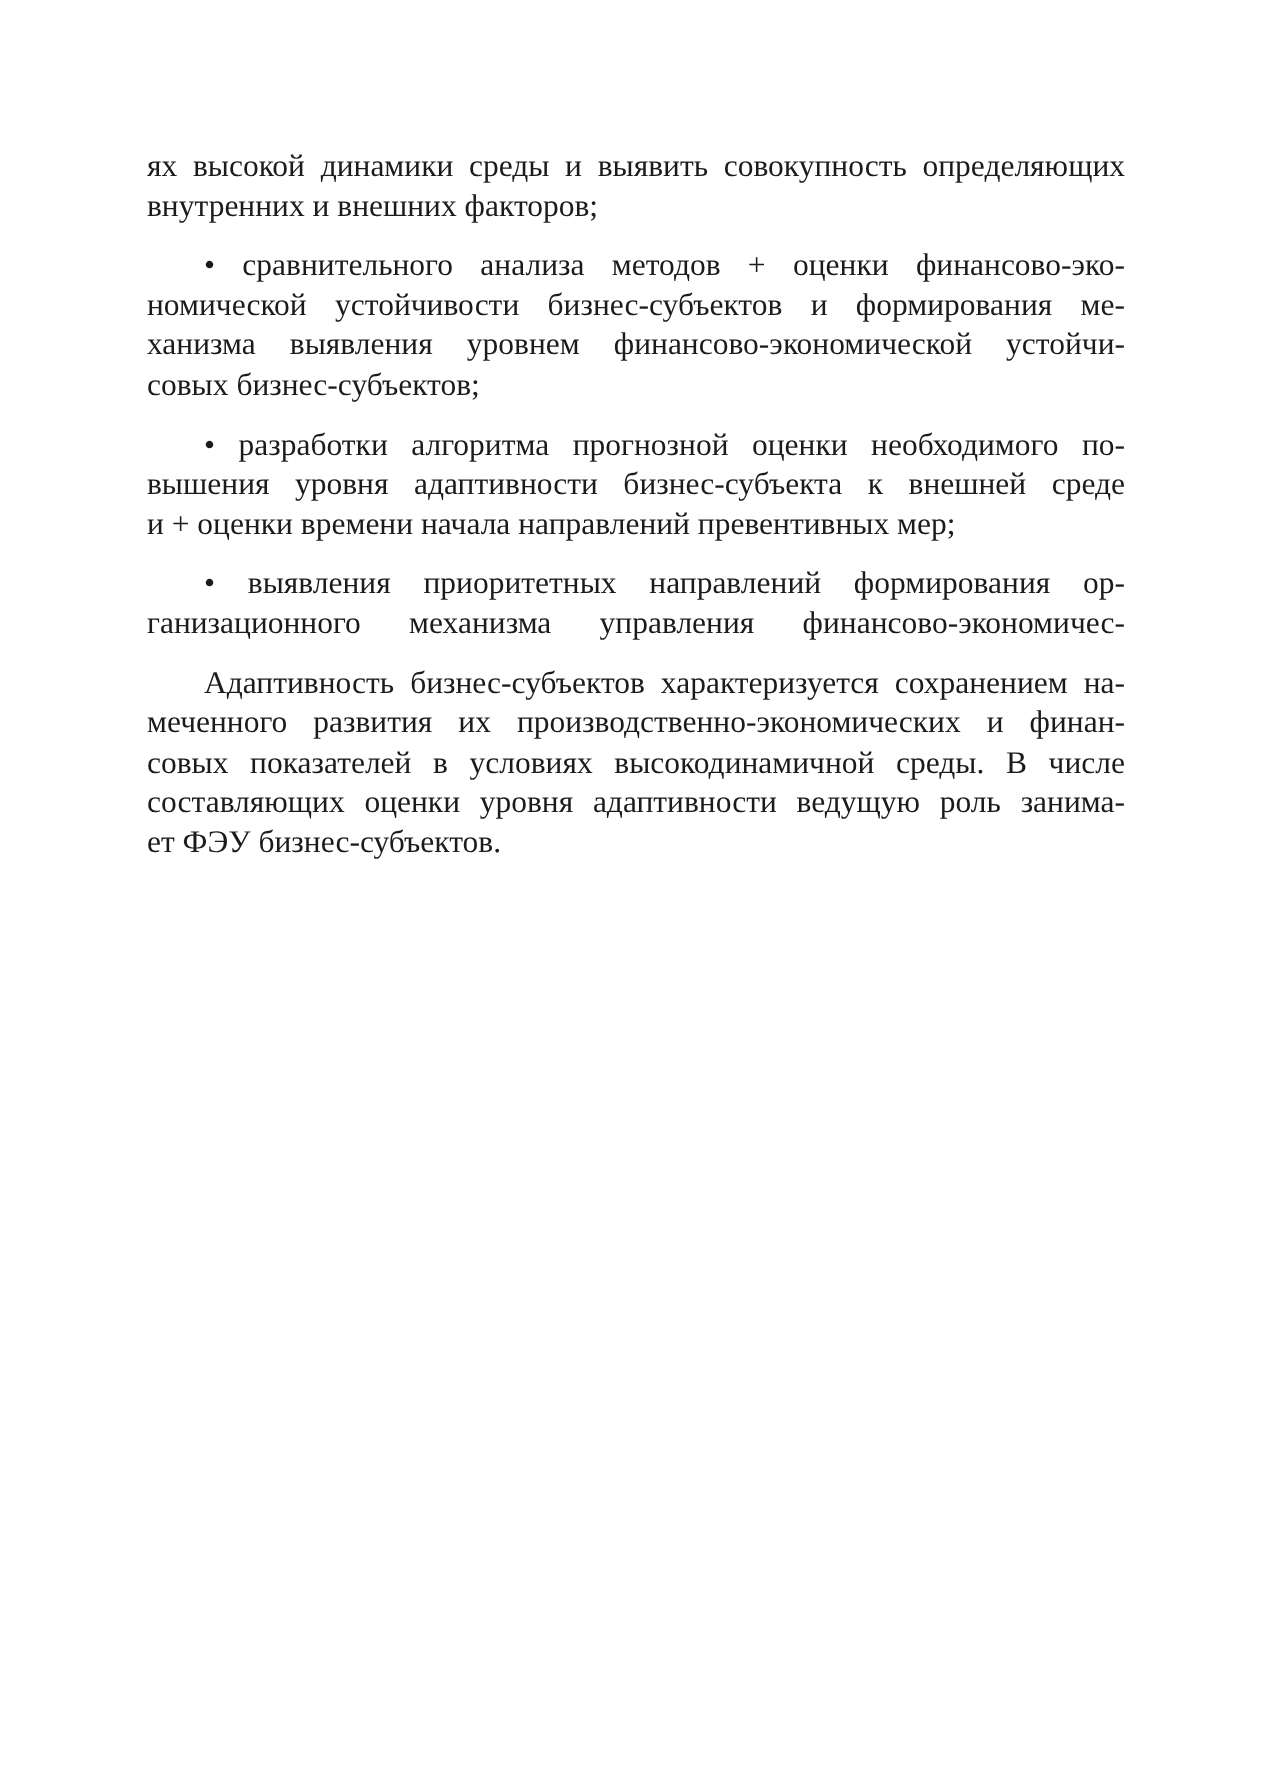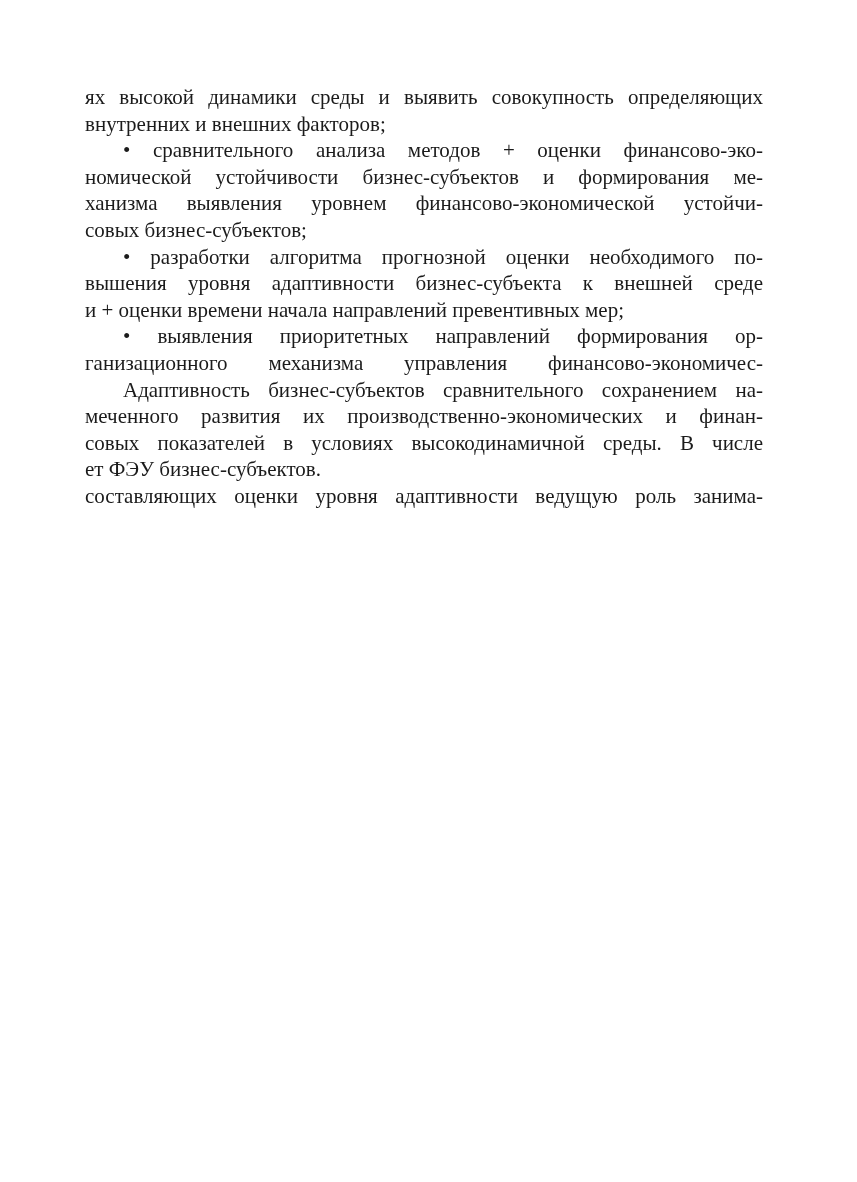--- a/index.html
+++ b/index.html
@@ -19,21 +19,21 @@
     left: 85px;
     top: 84px;
     width: 678px;
     font-family: "Liberation Serif", "DejaVu Serif", serif;
     font-size: 21px;
     line-height: 26.6px;
     color: #1b1b1b;
     -webkit-font-smoothing: antialiased;
   }
   .paragraph {
-    margin: 0;
+    margin: 13px;
     padding: 0;
   }
   .line {
     text-align: justify;
     text-align-last: justify;
     white-space: normal;
   }
   .line.last {
     text-align-last: left;
   }
@@ -59,20 +59,20 @@
       <div class="paragraph bullet">
         <div class="line first">• разработки алгоритма прогнозной оценки необходимого по-</div>
         <div class="line">вышения уровня адаптивности бизнес-субъекта к внешней среде</div>
         <div class="line last">и + оценки времени начала направлений превентивных мер;</div>
       </div>
       <div class="paragraph bullet">
         <div class="line first">• выявления приоритетных направлений формирования ор-</div>
         <div class="line">ганизационного механизма управления финансово-экономичес-</div>
       </div>
       <div class="paragraph body">
-        <div class="line first">Адаптивность бизнес-субъектов сравнительного сохранением на-</div>
+        <div class="line first">Адаптивность бизнес-субъектов характеризуется сохранением на-</div>
         <div class="line">меченного развития их производственно-экономических и финан-</div>
         <div class="line">совых показателей в условиях высокодинамичной среды. В числе</div>
+        <div class="line">составляющих оценки уровня адаптивности ведущую роль занима-</div>
         <div class="line last">ет ФЭУ бизнес-субъектов.</div>
-        <div class="line">составляющих оценки уровня адаптивности ведущую роль занима-</div>
       </div>
     </div>
 </div>
 
 </body></html>

